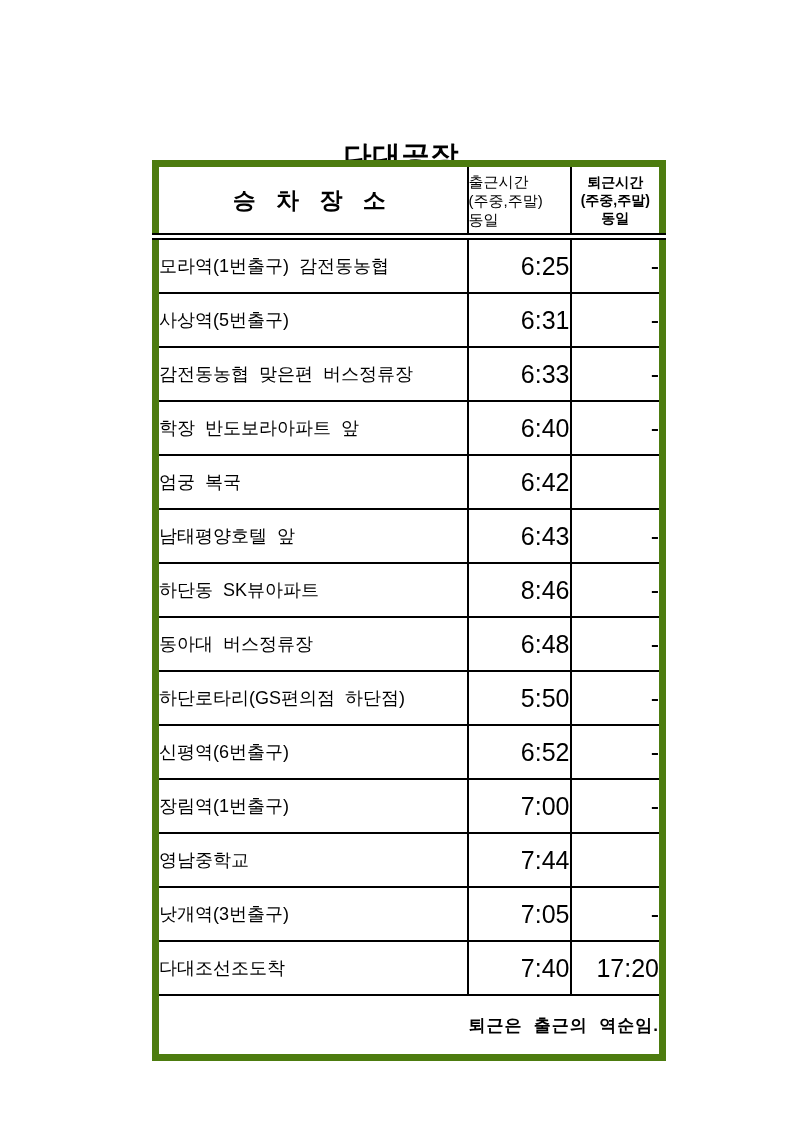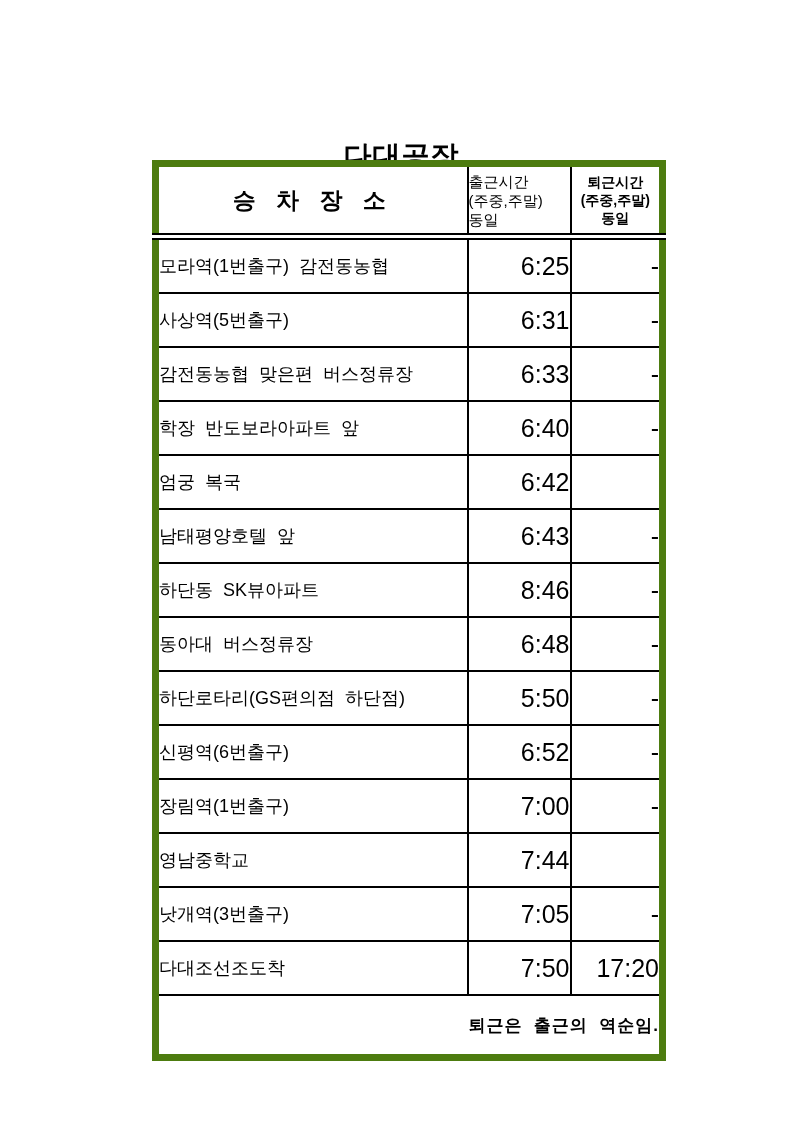--- a/index.html
+++ b/index.html
@@ -181,21 +181,21 @@
         <td class="cell-time">7:44</td>
         <td class="cell-time"></td>
       </tr>
       <tr class="data-row">
         <td class="cell-place">낫개역(3번출구)</td>
         <td class="cell-time">7:05</td>
         <td class="cell-time">-</td>
       </tr>
       <tr class="data-row">
         <td class="cell-place">다대조선조도착</td>
-        <td class="cell-time">7:50</td>
+        <td class="cell-time">7:40</td>
         <td class="cell-time">17:20</td>
       </tr>
 
       <tr class="footer-row">
         <td colspan="3">퇴근은  출근의  역순임.</td>
       </tr>
     </tbody>
   </table>
 
 </div>

